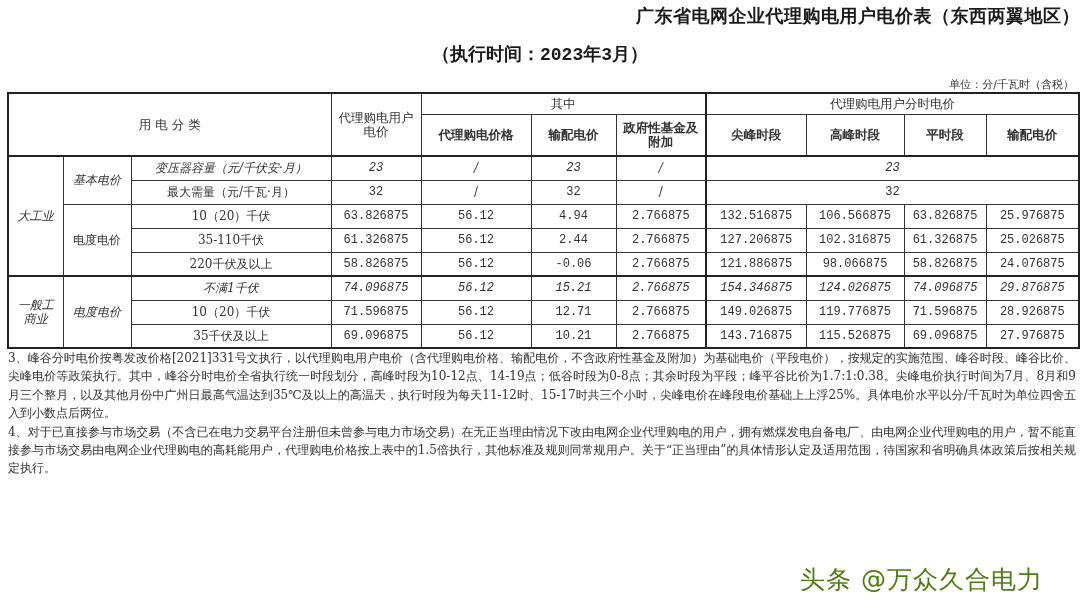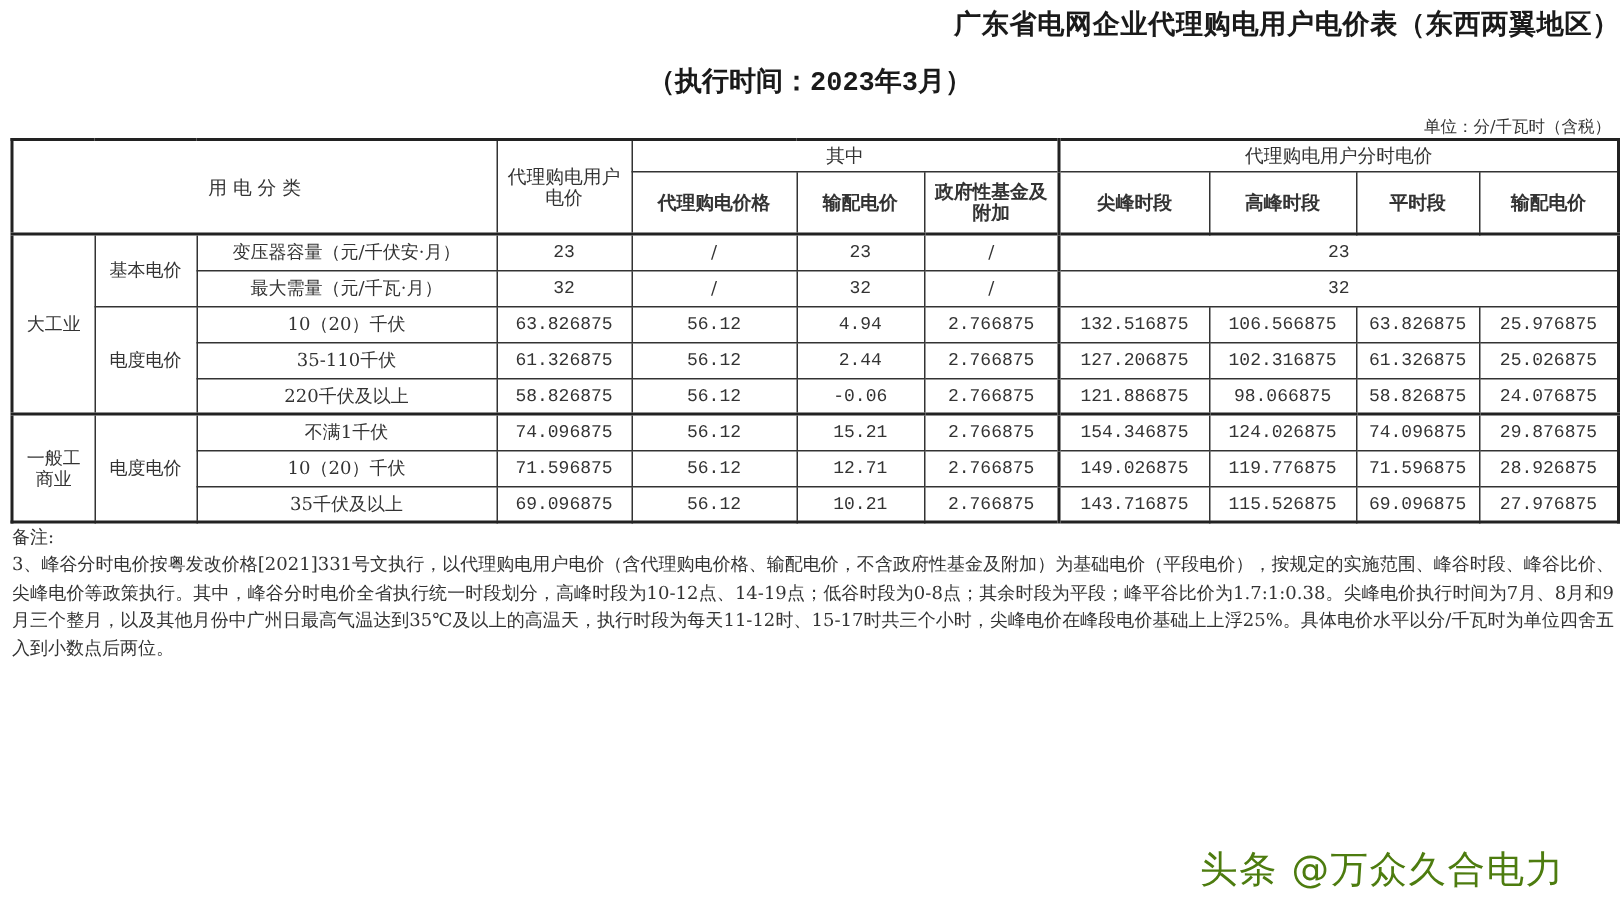--- a/index.html
+++ b/index.html
@@ -27,21 +27,21 @@
     border: 1px solid #333; text-align: center; vertical-align: middle;
     font-weight: normal; font-size: 12px; color: #333; line-height: 14px;
     padding: 0 2px;
   }
   table.price th { font-size: 12.5px; margin-left: 20px; }
   tr.h1 th { height: 21px; }
   tr.h2 th { height: 42px; font-weight: bold; }
   tr.body td { height: 24px; }
   td.num { font-family: "Liberation Mono", "DejaVu Sans Mono", monospace; font-size: 12px; }
   .thick-left { border-left: 2px solid #222 !important; }
-  .thick-top td { border-top: 2px solid #222 !important; }
+  .thick-top td { border-top: 2px solid #222 !important; font-style: italic; }
   .notes {
     position: absolute; left: 8px; top: 349px; width: 1068px;
     font-size: 12px; line-height: 18.4px; color: #333;
   }
   .notes p { margin: 0; text-align: justify; }
   .watermark {
     position: absolute; left: 800px; top: 563px;
     font-family: "DejaVu Sans", "Liberation Sans", sans-serif;
     font-size: 25px; color: #4d7c0f; letter-spacing: 1px;
     text-shadow: 0 0 2px #fff, 0 0 3px #fff;
@@ -171,17 +171,17 @@
     <td class="num">2.766875</td>
     <td class="num thick-left">143.716875</td>
     <td class="num">115.526875</td>
     <td class="num">69.096875</td>
     <td class="num">27.976875</td>
   </tr>
 </tbody>
   </table>
 
 <div class="notes">
-  <p>备注:</p>
   <p>3、峰谷分时电价按粤发改价格[2021]331号文执行，以代理购电用户电价（含代理购电价格、输配电价，不含政府性基金及附加）为基础电价（平段电价），按规定的实施范围、峰谷时段、峰谷比价、尖峰电价等政策执行。其中，峰谷分时电价全省执行统一时段划分，高峰时段为10-12点、14-19点；低谷时段为0-8点；其余时段为平段；峰平谷比价为1.7:1:0.38。尖峰电价执行时间为7月、8月和9月三个整月，以及其他月份中广州日最高气温达到35℃及以上的高温天，执行时段为每天11-12时、15-17时共三个小时，尖峰电价在峰段电价基础上上浮25%。具体电价水平以分/千瓦时为单位四舍五入到小数点后两位。</p>
+  <p>4、对于已直接参与市场交易（不含已在电力交易平台注册但未曾参与电力市场交易）在无正当理由情况下改由电网企业代理购电的用户，拥有燃煤发电自备电厂、由电网企业代理购电的用户，暂不能直接参与市场交易由电网企业代理购电的高耗能用户，代理购电价格按上表中的1.5倍执行，其他标准及规则同常规用户。关于“正当理由”的具体情形认定及适用范围，待国家和省明确具体政策后按相关规定执行。</p>
 </div>
 
 <div class="watermark">头条 @万众久合电力</div>
 
 </body></html>

